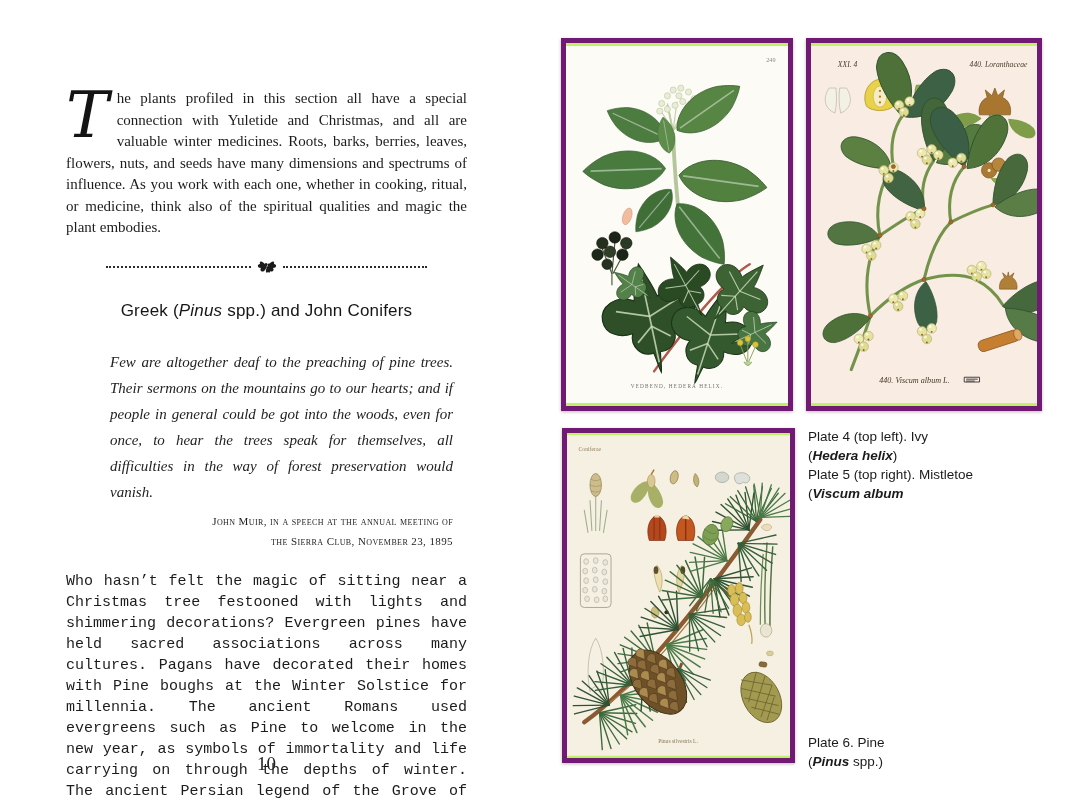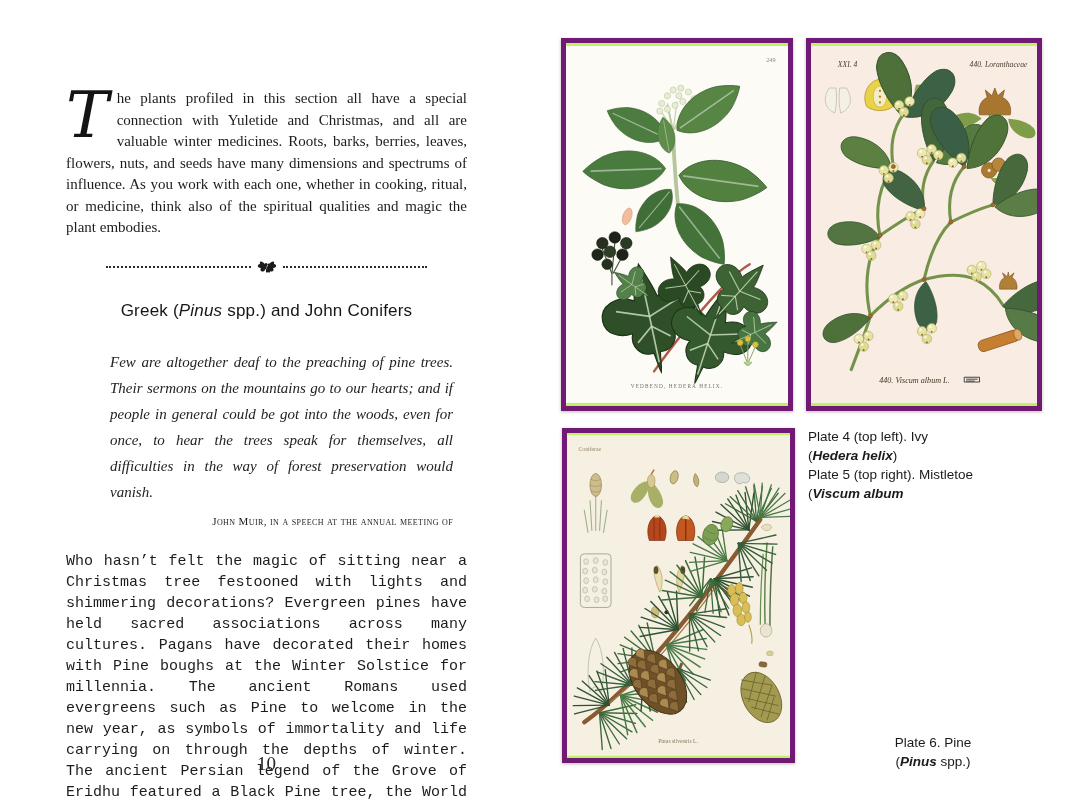--- a/index.html
+++ b/index.html
@@ -33,21 +33,21 @@
          box-shadow:0 1px 3px rgba(90,80,65,0.4);box-sizing:border-box;}
   #plate-ivy{left:561px;top:38px;width:232px;height:373px;}
   #plate-mistletoe{left:806px;top:38px;width:236px;height:373px;}
   #plate-pine{left:562px;top:428px;width:233px;height:335px;}
   .plate svg{display:block;width:100%;height:100%;}
 
   .caption{position:absolute;left:808px;width:250px;
            font-family:"Liberation Sans", sans-serif;font-size:13.5px;
            line-height:19px;color:#1b1b1b;}
   .caption .it{font-style:italic;font-weight:bold;}
-  #cap4{top:427px;} #cap5{top:465px;} #cap6{top:733px;text-align:center;}
+  #cap4{top:427px;} #cap5{top:465px;} #cap6{top:733px;}
 </style>
 </head>
 <body>
 
 <svg width="0" height="0" style="position:absolute" aria-hidden="true">
   <defs>
     <g id="leafO">
       <path d="M0,0 C8,-13 28,-19 48,-11 C56,-7 61,-3 64,0 C61,3 56,7 48,11 C28,19 8,13 0,0 Z"></path>
       <path d="M3,0 L58,0" fill="none" stroke="rgba(255,255,255,0.45)" stroke-width="1.3"></path>
     </g>
@@ -106,20 +106,21 @@
       <span class="dotline"></span>
     </div>
 
     <div class="heading">
       <span>Greek (</span><span class="it">Pinus</span><span> spp.) and John Conifers</span>
     </div>
 
     <div class="quote">Few are altogether deaf to the preaching of pine trees. Their sermons on the mountains go to our hearts; and if people in general could be got into the woods, even for once, to hear the trees speak for themselves, all difficulties in the way of forest preservation would vanish.</div>
     <div class="attrib">
       <div>John Muir, in a speech at the annual meeting of</div>
+      <div>the Sierra Club, November 23, 1895</div>
     </div>
 
     <div class="bodytext">
       <p>Who hasn’t felt the magic of sitting near a Christmas tree festooned with lights and shimmering decorations? Evergreen pines have held sacred associations across many cultures. Pagans have decorated their homes with Pine boughs at the Winter Solstice for millennia. The ancient Romans used evergreens such as Pine to welcome in the new year, as symbols of immortality and life carrying on through the depths of winter. The ancient Persian legend of the Grove of Eridhu featured a Black Pine tree, the World Tree at the center of the Earth. Its roots were of white crystal, and its foliage reached all the way to the heavens. The Persians referred to it as the Great Mother.</p>
       <p class="indent">The Greek Goddess Cybele was worshipped in forests, where her devotees ran all night, clashing symbols, singing, playing pipes, and</p>
     </div>
   </div>
 
   <div class="pagenum">10</div>
 

